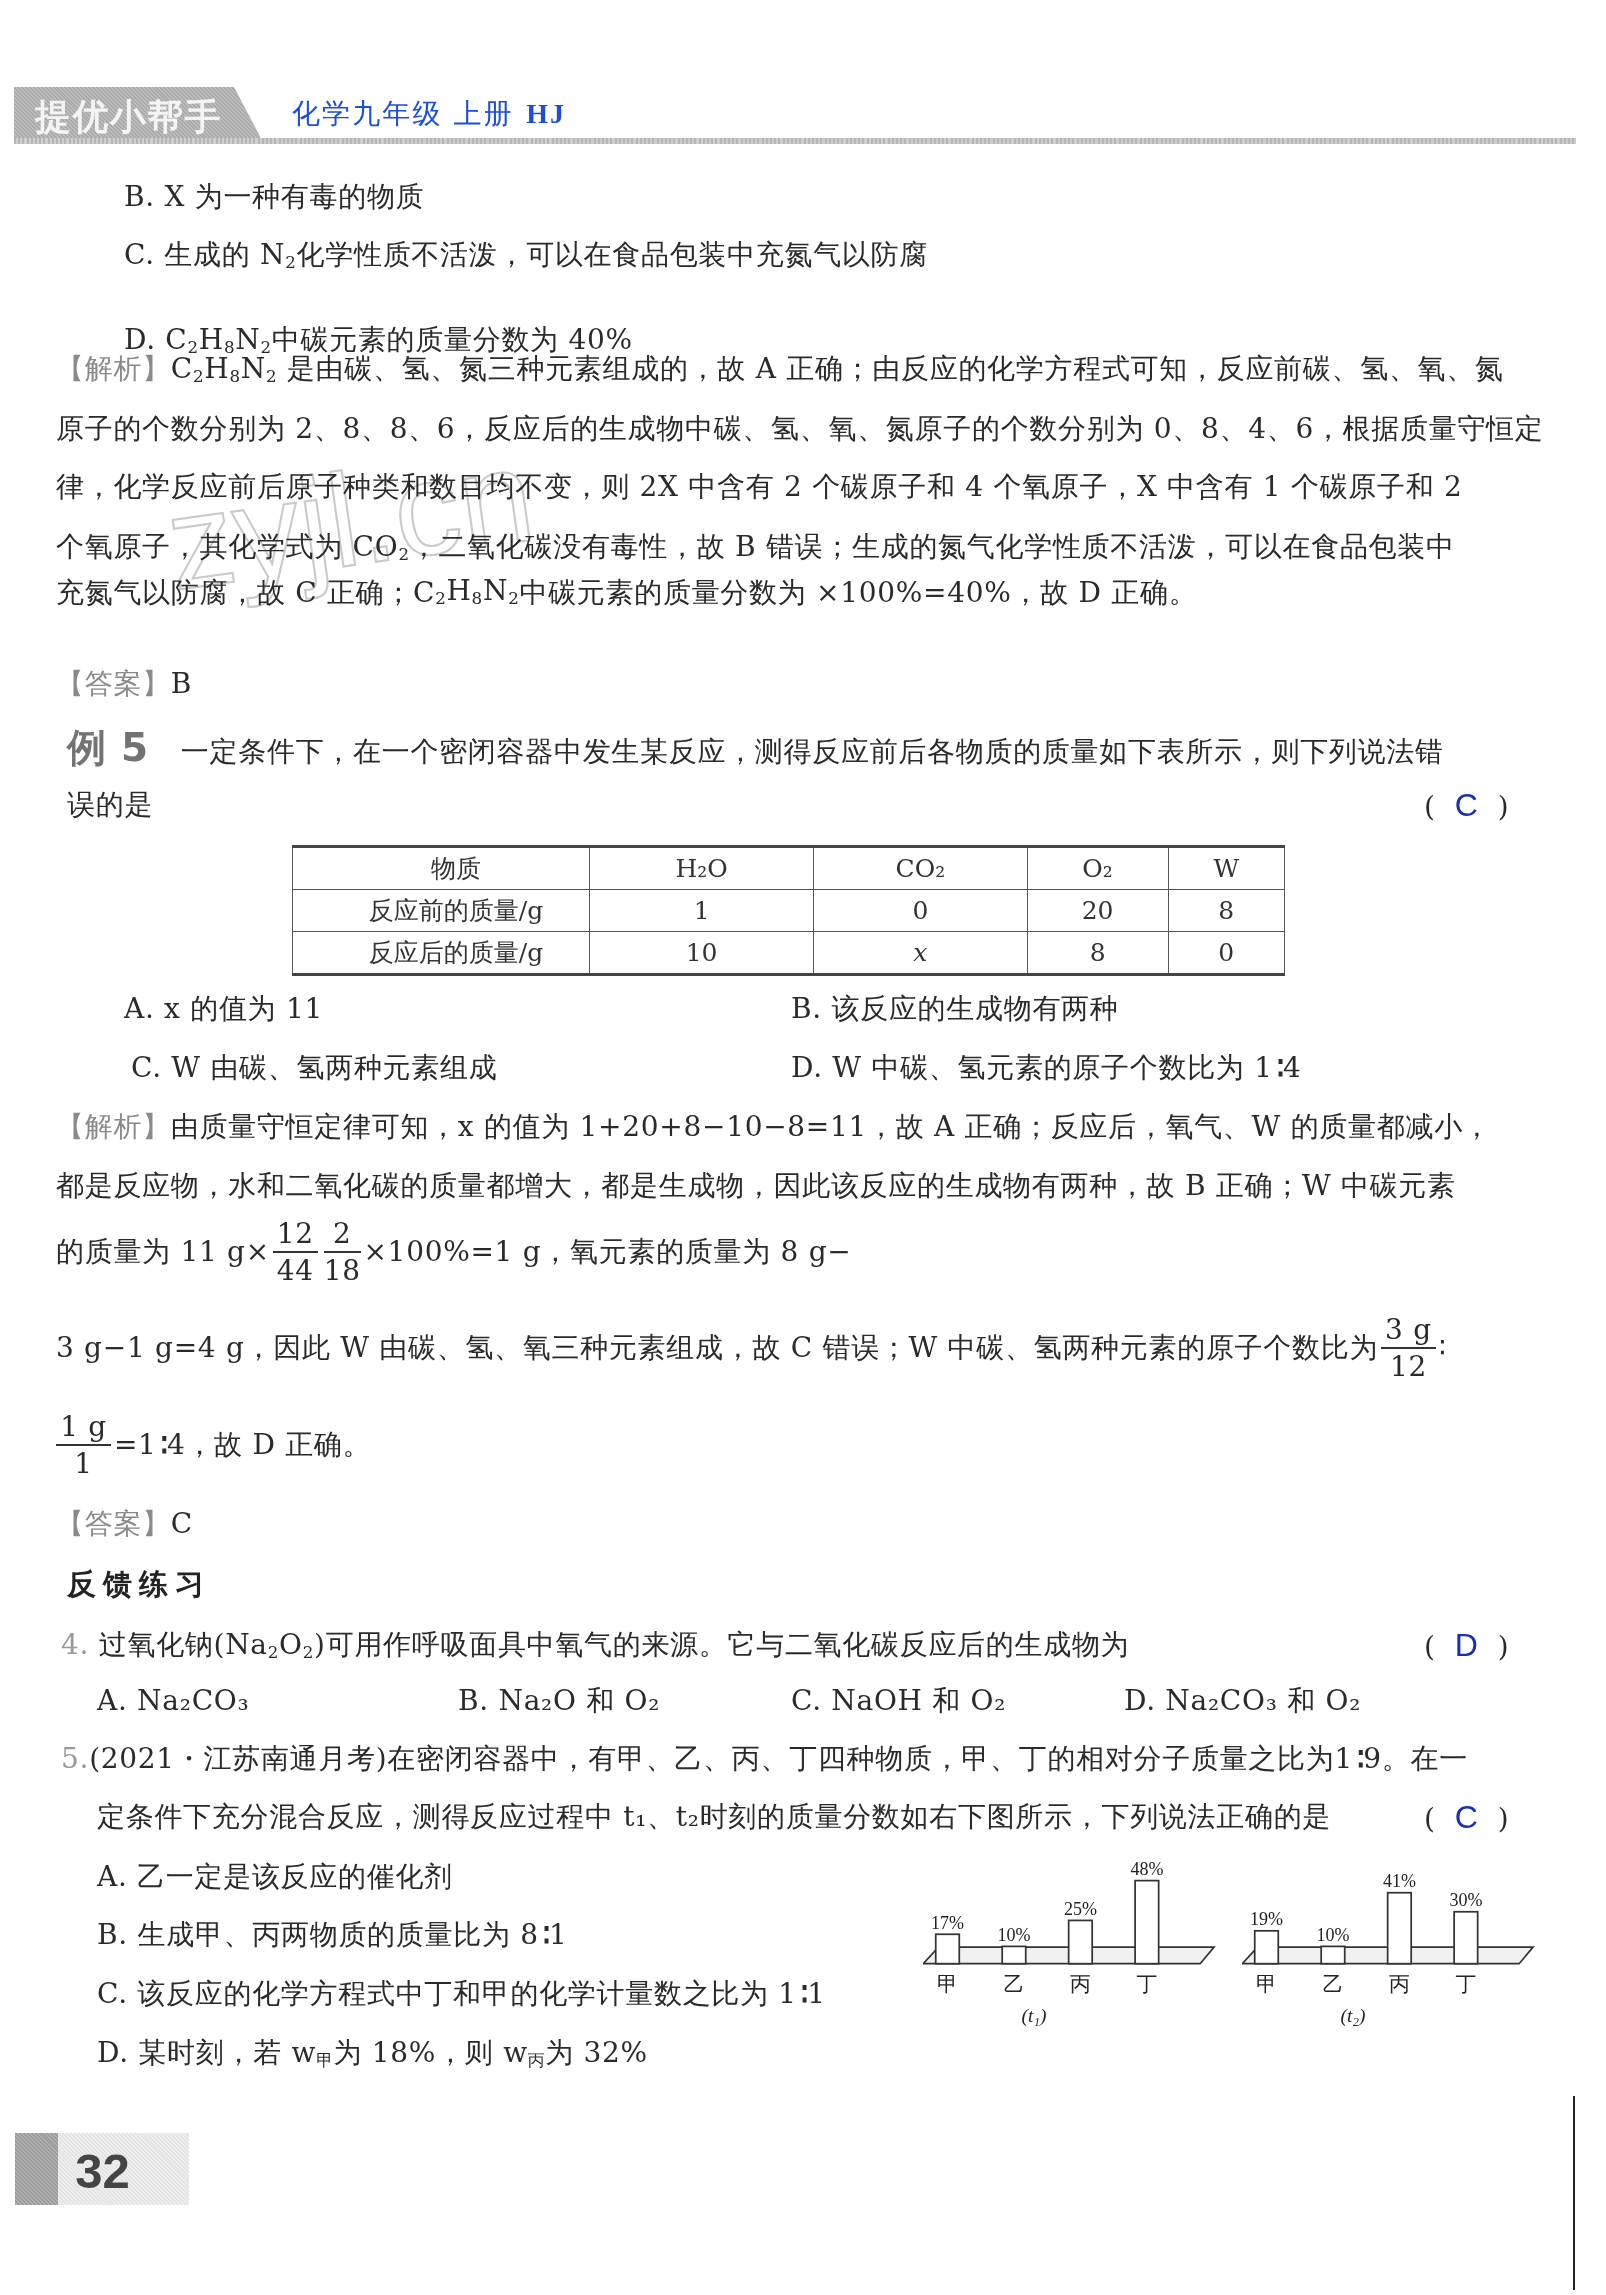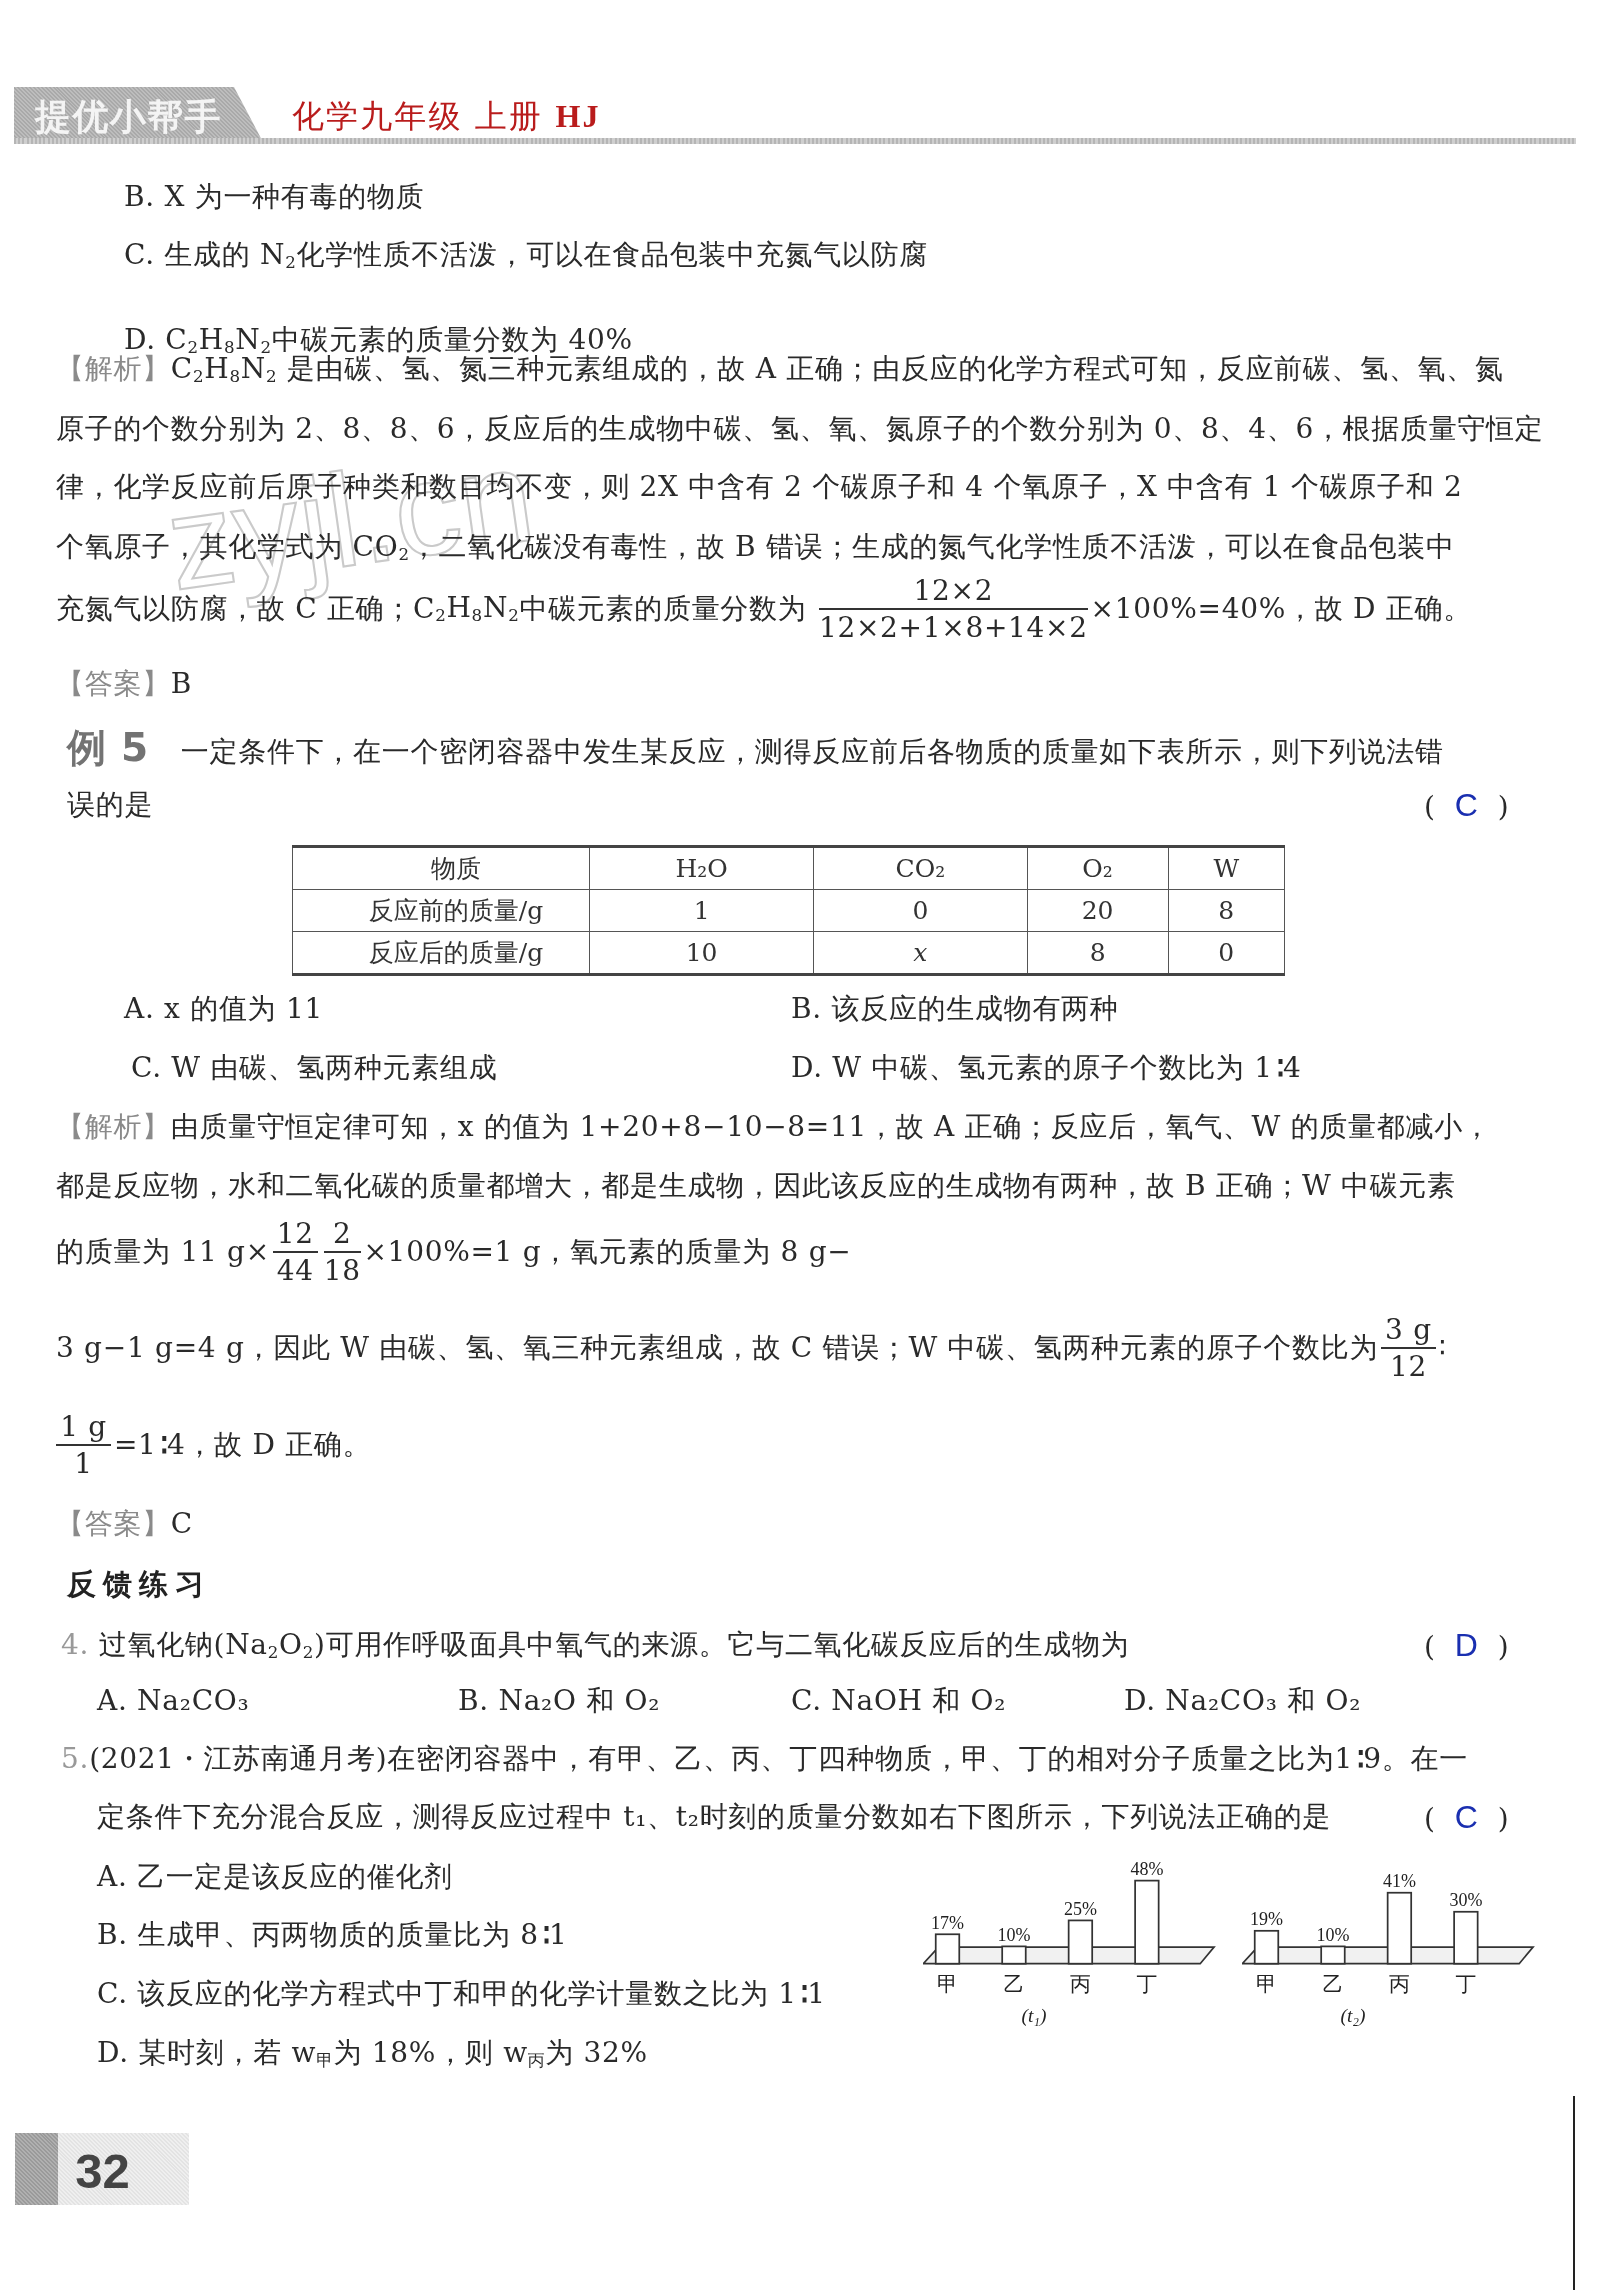--- a/index.html
+++ b/index.html
@@ -13,21 +13,21 @@
   
   .hdr-band { left: 14px; top: 87px; width: 1562px; height: 56px; }
   .hdr-tab { position: absolute; left: 0; top: 0; width: 250px; height: 57px;
              background: repeating-linear-gradient(45deg,#a9a9a9 0 1.4px,#bdbdbd 1.4px 2.8px);
              border-top-right-radius: 15.3px; clip-path: polygon(0 0, 88% 0, 100% 100%, 0 100%); }
   .hdr-tab span { position: absolute; left: 21px; top: 5.6px; font-family: "DejaVu Sans", sans-serif;
                   font-weight: bold; font-size: 36px; color: #f4f4f4; letter-spacing: 1.4px; }
   .hdr-line { position: absolute; left: 0; top: 51px; width: 1562px; height: 5.6px;
               background: repeating-linear-gradient(90deg,#b5b5b5 0 2.1px,#cfcfcf 2.1px 4.2px); }
   .hdr-title { position: absolute; left: 278px; top: 8.3px; font-family: "DejaVu Sans", sans-serif;
-               font-size: 32px; color: #b91c1c; letter-spacing: 2.1px; }
+               font-size: 28px; color: #1d4ed8; letter-spacing: 2.1px; }
   .hdr-title b { font-family: "Liberation Serif", serif; font-weight: bold; margin-left: 12.5px; }
   
   .frac { display: inline-block; vertical-align: middle; text-align: center; margin: 0 2.8px; }
   .frac .num { display: block; border-bottom: 2.1px solid #333; padding: 0 4.2px; line-height: 35px; }
   .frac .den { display: block; line-height: 35px; }
   
   table.data { position: absolute; left: 292px; top: 845px; width: 993px;
                border-collapse: collapse; border-top: 3.5px solid #444; border-bottom: 3.5px solid #444;
                font-size: 25px; }
   table.data td { border: 1.4px solid #555; height: 39px; text-align: center; color: #333; }
@@ -66,21 +66,21 @@
 <div class="abs txt" style="left:124px;top:296px;margin-top:26px;"><span>D. C</span><sub>2</sub>H<sub>8</sub>N<sub>2</sub><span>中碳元素的质量分数为 40%</span></div>
 
 <div class="abs watermark">zyjl.cn</div>
 
 <div class="abs txt" style="left:56px;top:351px;"><span class="lbl">【解析】</span>C<sub>2</sub>H<sub>8</sub>N<sub>2</sub> <span>是由碳、氢、氮三种元素组成的，故 A 正确；由反应的化学方程式可知，反应前碳、氢、氧、氮</span></div>
 <div class="abs txt" style="left:56px;top:411px;">原子的个数分别为 2、8、8、6，反应后的生成物中碳、氢、氧、氮原子的个数分别为 0、8、4、6，根据质量守恒定</div>
 <div class="abs txt" style="left:56px;top:469px;">律，化学反应前后原子种类和数目均不变，则 2X 中含有 2 个碳原子和 4 个氧原子，X 中含有 1 个碳原子和 2</div>
 <div class="abs txt" style="left:56px;top:529px;"><span>个氧原子，其化学式为 CO</span><sub>2</sub><span>，二氧化碳没有毒性，故 B 错误；生成的氮气化学性质不活泼，可以在食品包装中</span></div>
 <div class="abs txt" style="left:56px;top:573px;">
   <span style="vertical-align:middle">充氮气以防腐，故 C 正确；C</span><sub>2</sub>H<sub>8</sub>N<sub>2</sub><span style="vertical-align:middle">中碳元素的质量分数为</span>
-  <span class="frac"><span class="num" style="padding:0 28px">12×2</span><span class="den">12×2+1×8+14×2</span></span><span style="vertical-align:middle">×100%=40%，故 D 正确。</span>
+  <span style="vertical-align:middle">×100%=40%，故 D 正确。</span>
 </div>
 
 <div class="abs txt" style="left:56px;top:666px;"><span class="lbl">【答案】</span><span>B</span></div>
 
 <div class="abs txt" style="left:67px;top:730px;"><span class="ex-label">例 5</span><span style="margin-left:32px">一定条件下，在一个密闭容器中发生某反应，测得反应前后各物质的质量如下表所示，则下列说法错</span></div>
 <div class="abs txt" style="left:67px;top:787px;">误的是</div>
 <div class="abs txt" style="left:1424px;top:787px;">(&nbsp;&nbsp;<span class="ans">C</span>&nbsp;&nbsp;)</div>
 
 <table class="data">
   <tbody>

